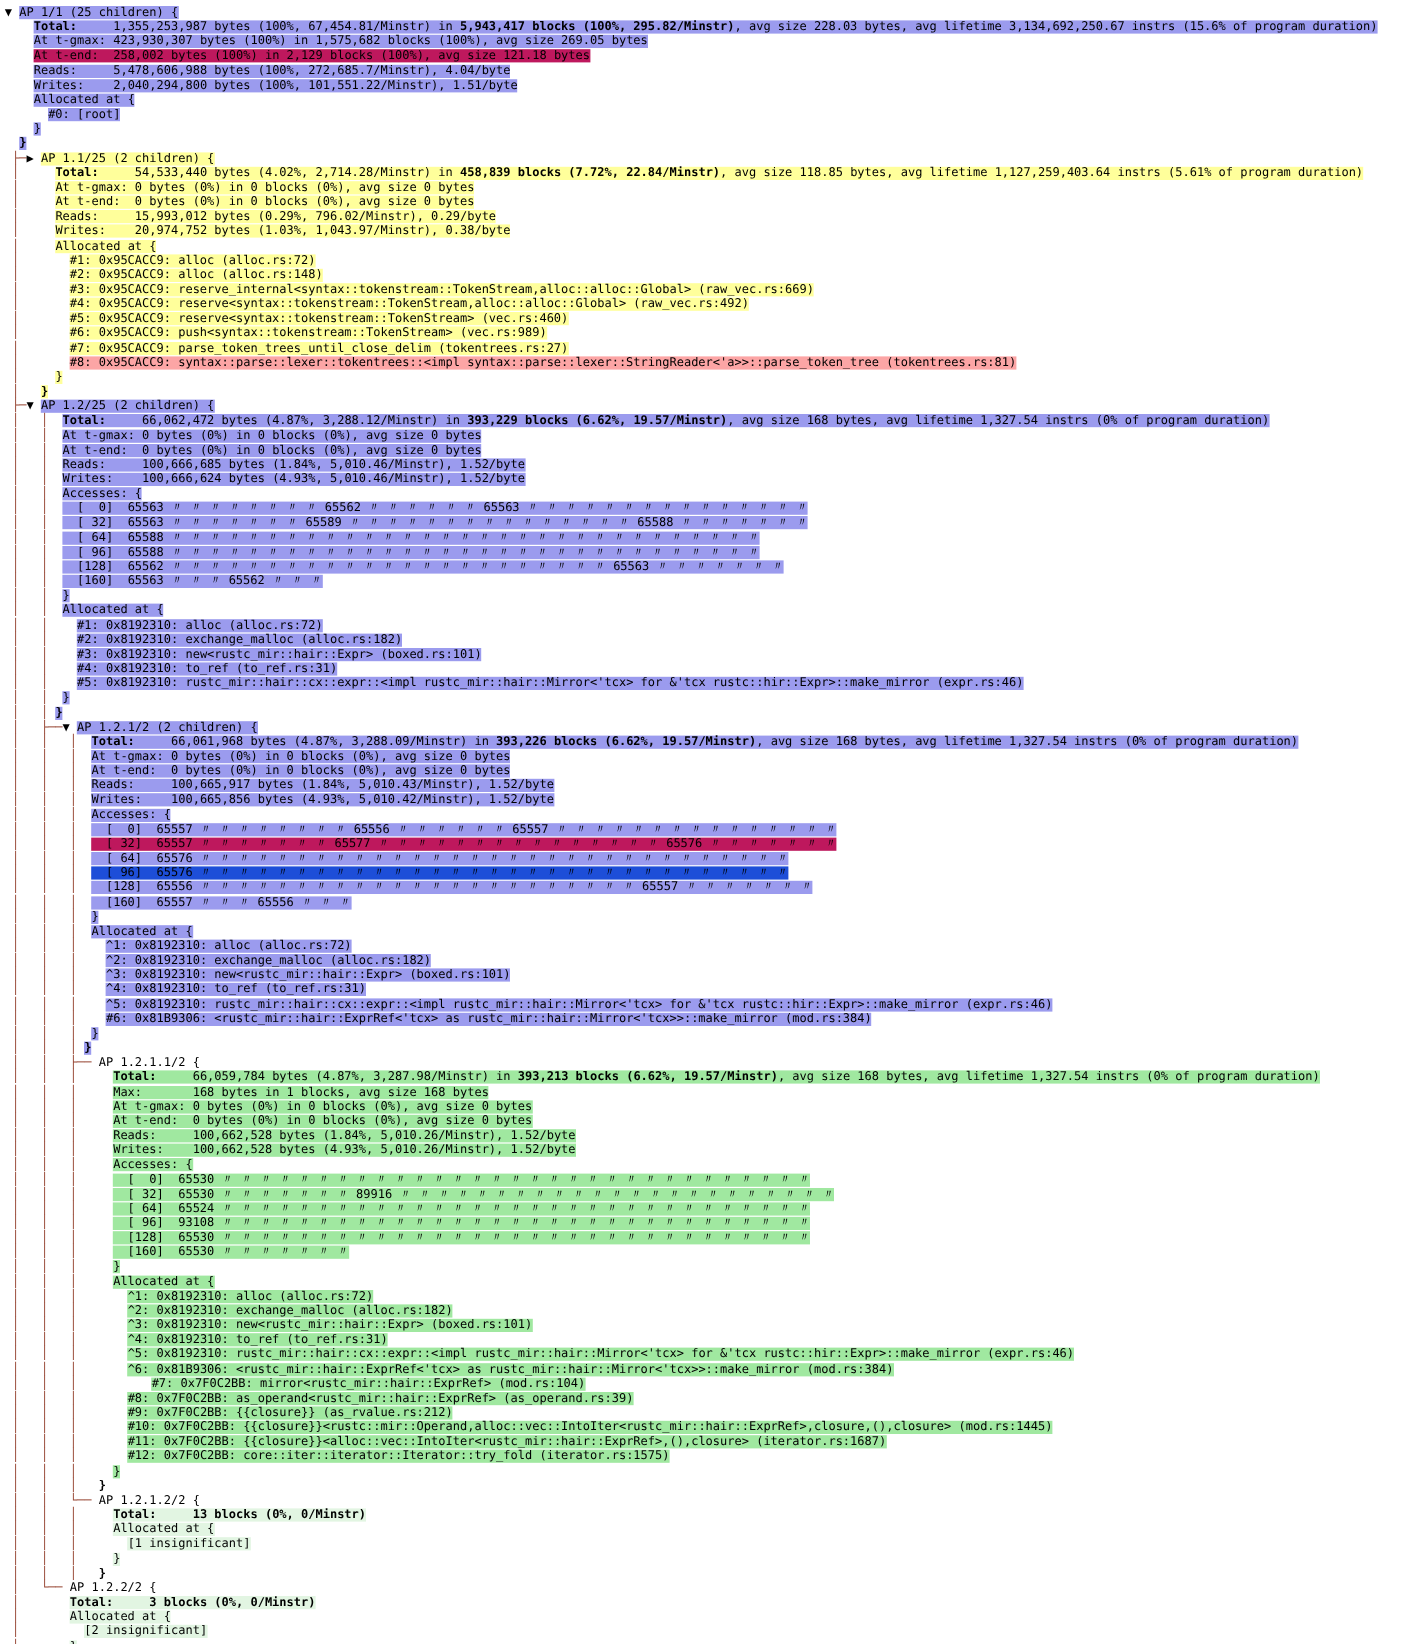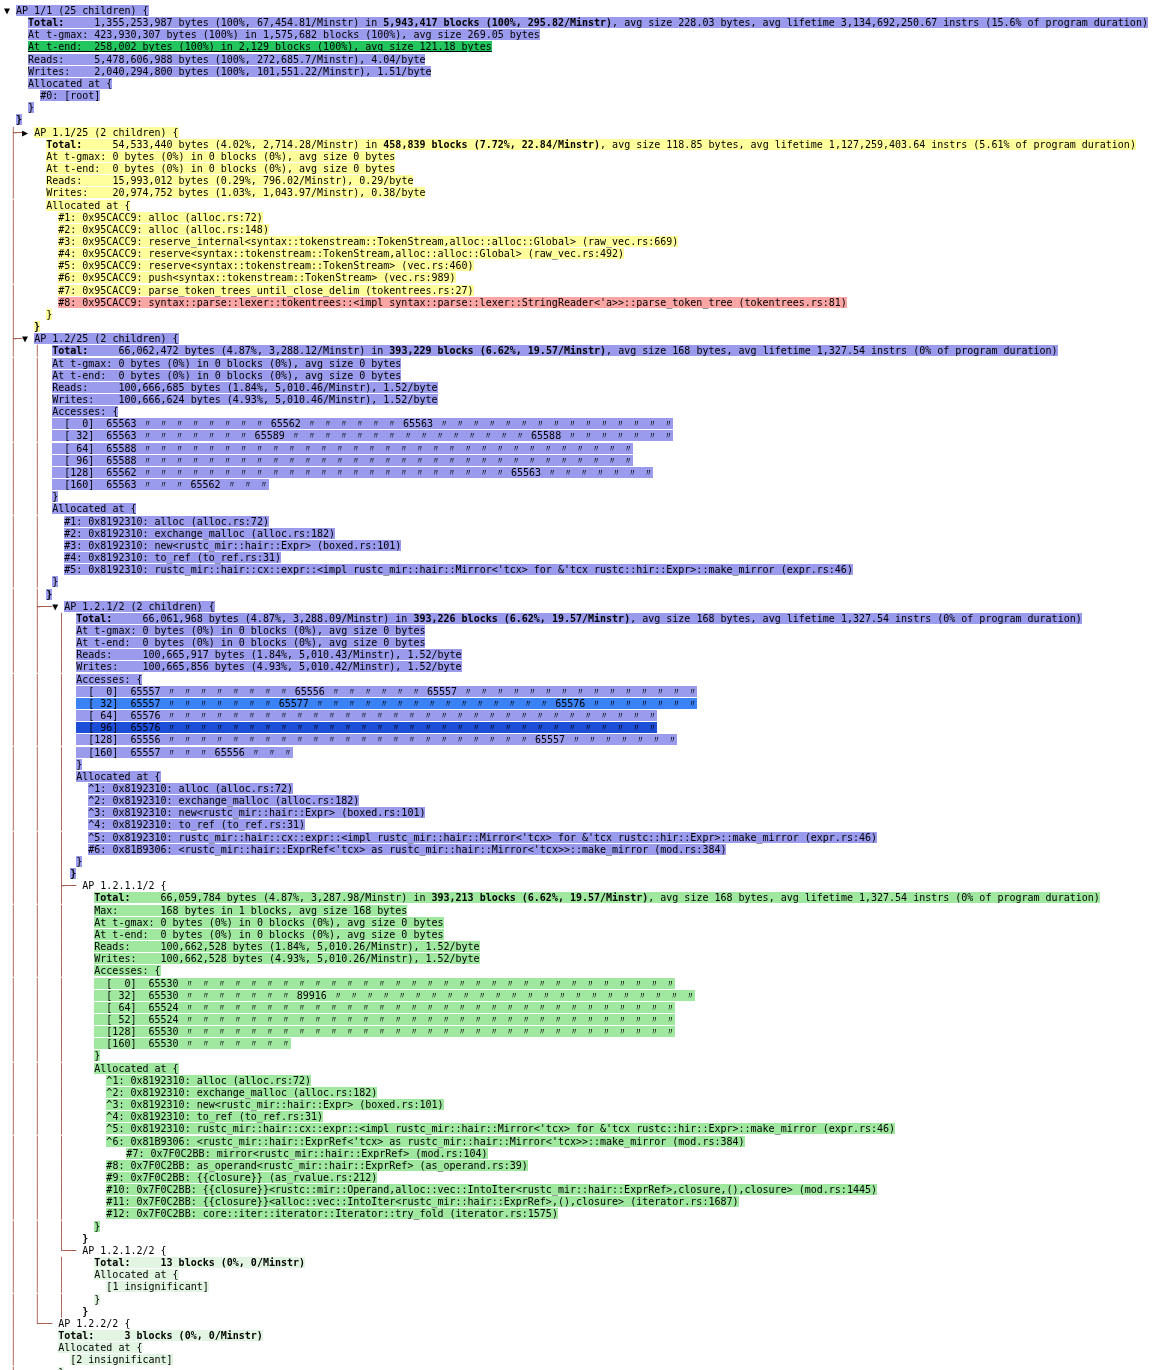--- a/index.html
+++ b/index.html
@@ -15,21 +15,21 @@
   }
   .exp{cursor:pointer;color:#000;}
   .b{font-weight:bold;}
 </style>
 </head>
 <body>
 
 <pre id="tree"><span class="exp">▼</span> <span style="background-color: rgb(155, 155, 238);">AP 1/1 (25 children) {</span>
 <span style="color: rgb(150, 69, 50);">    </span><span style="background-color: rgb(155, 155, 238);"><span class="b">Total:     </span><span>1,355,253,987 bytes (100%, 67,454.81/Minstr) in </span><span class="b">5,943,417 blocks (100%, 295.82/Minstr)</span><span>, avg size 228.03 bytes, avg lifetime 3,134,692,250.67 instrs (15.6% of program duration)</span></span>
 <span style="color: rgb(150, 69, 50);">    </span><span style="background-color: rgb(155, 155, 238);"><span>At t-gmax: </span><span>423,930,307 bytes (100%) in 1,575,682 blocks (100%), avg size 269.05 bytes</span></span>
-<span style="color: rgb(150, 69, 50);">    </span><span style="background-color: #22c55e; text-decoration: underline;"><span>At t-end:  </span><span>258,002 bytes (100%) in 2,129 blocks (100%), avg size 121.18 bytes</span></span>
+<span style="color: rgb(150, 69, 50);">    </span><span style="background-color: #be185d;"><span>At t-end:  </span><span>258,002 bytes (100%) in 2,129 blocks (100%), avg size 121.18 bytes</span></span>
 <span style="color: rgb(150, 69, 50);">    </span><span style="background-color: rgb(155, 155, 238); text-align: right;"><span>Reads:     </span><span>5,478,606,988 bytes (100%, 272,685.7/Minstr), 4.04/byte</span></span>
 <span style="color: rgb(150, 69, 50);">    </span><span style="background-color: rgb(155, 155, 238); margin-top: 36px;"><span>Writes:    </span><span>2,040,294,800 bytes (100%, 101,551.22/Minstr), 1.51/byte</span></span>
 <span style="color: rgb(150, 69, 50);">    </span><span style="background-color: rgb(155, 155, 238);">Allocated at {</span>
 <span style="color: rgb(150, 69, 50);">      </span><span style="background-color: rgb(155, 155, 238);">#0: [root]</span>
 <span style="color: rgb(150, 69, 50);">    </span><span style="background-color: rgb(155, 155, 238);">}</span>
 <span style="color: rgb(150, 69, 50);">  </span><span class="b" style="background-color: rgb(155, 155, 238);">}</span>
 <span style="color: rgb(150, 69, 50);"> ├─</span><span class="exp">▶</span> <span style="background-color: rgb(255, 255, 155);">AP 1.1/25 (2 children) {</span>
 <span style="color: rgb(150, 69, 50);"> │     </span><span style="background-color: rgb(255, 255, 155);"><span class="b">Total:     </span><span>54,533,440 bytes (4.02%, 2,714.28/Minstr) in </span><span class="b">458,839 blocks (7.72%, 22.84/Minstr)</span><span>, avg size 118.85 bytes, avg lifetime 1,127,259,403.64 instrs (5.61% of program duration)</span></span>
 <span style="color: rgb(150, 69, 50);"> │     </span><span style="background-color: rgb(255, 255, 155);"><span>At t-gmax: </span><span>0 bytes (0%) in 0 blocks (0%), avg size 0 bytes</span></span>
 <span style="color: rgb(150, 69, 50);"> │     </span><span style="background-color: rgb(255, 255, 155);"><span>At t-end:  </span><span>0 bytes (0%) in 0 blocks (0%), avg size 0 bytes</span></span>
@@ -69,21 +69,21 @@
 <span style="color: rgb(150, 69, 50);"> │   │  </span><span style="background-color: rgb(155, 155, 238);">}</span>
 <span style="color: rgb(150, 69, 50);"> │   │ </span><span class="b" style="background-color: rgb(155, 155, 238);">}</span>
 <span style="color: rgb(150, 69, 50);"> │   ├──</span><span class="exp">▼</span> <span style="background-color: rgb(155, 155, 238);">AP 1.2.1/2 (2 children) {</span>
 <span style="color: rgb(150, 69, 50);"> │   │   │  </span><span style="background-color: rgb(155, 155, 238);"><span class="b">Total:     </span><span>66,061,968 bytes (4.87%, 3,288.09/Minstr) in </span><span class="b">393,226 blocks (6.62%, 19.57/Minstr)</span><span>, avg size 168 bytes, avg lifetime 1,327.54 instrs (0% of program duration)</span></span>
 <span style="color: rgb(150, 69, 50);"> │   │   │  </span><span style="background-color: rgb(155, 155, 238);"><span>At t-gmax: </span><span>0 bytes (0%) in 0 blocks (0%), avg size 0 bytes</span></span>
 <span style="color: rgb(150, 69, 50);"> │   │   │  </span><span style="background-color: rgb(155, 155, 238);"><span>At t-end:  </span><span>0 bytes (0%) in 0 blocks (0%), avg size 0 bytes</span></span>
 <span style="color: rgb(150, 69, 50);"> │   │   │  </span><span style="background-color: rgb(155, 155, 238);"><span>Reads:     </span><span>100,665,917 bytes (1.84%, 5,010.43/Minstr), 1.52/byte</span></span>
 <span style="color: rgb(150, 69, 50);"> │   │   │  </span><span style="background-color: rgb(155, 155, 238);"><span>Writes:    </span><span>100,665,856 bytes (4.93%, 5,010.42/Minstr), 1.52/byte</span></span>
 <span style="color: rgb(150, 69, 50);"> │   │   │  </span><span style="background-color: rgb(155, 155, 238);">Accesses: {</span>
 <span style="color: rgb(150, 69, 50);"> │   │   │  </span><span style="background-color: rgb(155, 155, 238);">  [  0]  65557 〃 〃 〃 〃 〃 〃 〃 〃 65556 〃 〃 〃 〃 〃 〃 65557 〃 〃 〃 〃 〃 〃 〃 〃 〃 〃 〃 〃 〃 〃 〃</span>
-<span style="color: rgb(150, 69, 50);"> │   │   │  </span><span style="background-color: #3b82f6;">  [ 32]  65557 〃 〃 〃 〃 〃 〃 〃 65577 〃 〃 〃 〃 〃 〃 〃 〃 〃 〃 〃 〃 〃 〃 〃 65576 〃 〃 〃 〃 〃 〃 〃</span>
+<span style="color: rgb(150, 69, 50);"> │   │   │  </span><span style="background-color: #be185d;">  [ 32]  65557 〃 〃 〃 〃 〃 〃 〃 65577 〃 〃 〃 〃 〃 〃 〃 〃 〃 〃 〃 〃 〃 〃 〃 65576 〃 〃 〃 〃 〃 〃 〃</span>
 <span style="color: rgb(150, 69, 50);"> │   │   │  </span><span style="background-color: rgb(155, 155, 238);">  [ 64]  65576 〃 〃 〃 〃 〃 〃 〃 〃 〃 〃 〃 〃 〃 〃 〃 〃 〃 〃 〃 〃 〃 〃 〃 〃 〃 〃 〃 〃 〃 〃 〃</span>
 <span style="color: rgb(150, 69, 50);"> │   │   │  </span><span style="background-color: #1d4ed8;">  [ 96]  65576 〃 〃 〃 〃 〃 〃 〃 〃 〃 〃 〃 〃 〃 〃 〃 〃 〃 〃 〃 〃 〃 〃 〃 〃 〃 〃 〃 〃 〃 〃 〃</span>
 <span style="color: rgb(150, 69, 50);"> │   │   │  </span><span style="background-color: rgb(155, 155, 238);">  [128]  65556 〃 〃 〃 〃 〃 〃 〃 〃 〃 〃 〃 〃 〃 〃 〃 〃 〃 〃 〃 〃 〃 〃 〃 65557 〃 〃 〃 〃 〃 〃 〃</span>
 <span style="color: rgb(150, 69, 50);"> │   │   │  </span><span style="background-color: rgb(155, 155, 238);">  [160]  65557 〃 〃 〃 65556 〃 〃 〃</span>
 <span style="color: rgb(150, 69, 50);"> │   │   │  </span><span style="background-color: rgb(155, 155, 238);">}</span>
 <span style="color: rgb(150, 69, 50);"> │   │   │  </span><span style="background-color: rgb(155, 155, 238);">Allocated at {</span>
 <span style="color: rgb(150, 69, 50);"> │   │   │    </span><span style="background-color: rgb(155, 155, 238);">^1: 0x8192310: alloc (alloc.rs:72)</span>
 <span style="color: rgb(150, 69, 50);"> │   │   │    </span><span style="background-color: rgb(155, 155, 238);">^2: 0x8192310: exchange_malloc (alloc.rs:182)</span>
 <span style="color: rgb(150, 69, 50);"> │   │   │    </span><span style="background-color: rgb(155, 155, 238);">^3: 0x8192310: new&lt;rustc_mir::hair::Expr&gt; (boxed.rs:101)</span>
 <span style="color: rgb(150, 69, 50);"> │   │   │    </span><span style="background-color: rgb(155, 155, 238);">^4: 0x8192310: to_ref (to_ref.rs:31)</span>
@@ -95,21 +95,21 @@
 <span style="color: rgb(150, 69, 50);"> │   │   │     </span><span style="background-color: rgb(160, 232, 160);"><span class="b">Total:     </span><span>66,059,784 bytes (4.87%, 3,287.98/Minstr) in </span><span class="b">393,213 blocks (6.62%, 19.57/Minstr)</span><span>, avg size 168 bytes, avg lifetime 1,327.54 instrs (0% of program duration)</span></span>
 <span style="color: rgb(150, 69, 50);"> │   │   │     </span><span style="background-color: rgb(160, 232, 160);"><span>Max:       </span><span>168 bytes in 1 blocks, avg size 168 bytes</span></span>
 <span style="color: rgb(150, 69, 50);"> │   │   │     </span><span style="background-color: rgb(160, 232, 160);"><span>At t-gmax: </span><span>0 bytes (0%) in 0 blocks (0%), avg size 0 bytes</span></span>
 <span style="color: rgb(150, 69, 50);"> │   │   │     </span><span style="background-color: rgb(160, 232, 160);"><span>At t-end:  </span><span>0 bytes (0%) in 0 blocks (0%), avg size 0 bytes</span></span>
 <span style="color: rgb(150, 69, 50);"> │   │   │     </span><span style="background-color: rgb(160, 232, 160);"><span>Reads:     </span><span>100,662,528 bytes (1.84%, 5,010.26/Minstr), 1.52/byte</span></span>
 <span style="color: rgb(150, 69, 50);"> │   │   │     </span><span style="background-color: rgb(160, 232, 160);"><span>Writes:    </span><span>100,662,528 bytes (4.93%, 5,010.26/Minstr), 1.52/byte</span></span>
 <span style="color: rgb(150, 69, 50);"> │   │   │     </span><span style="background-color: rgb(160, 232, 160);">Accesses: {</span>
 <span style="color: rgb(150, 69, 50);"> │   │   │     </span><span style="background-color: rgb(160, 232, 160);">  [  0]  65530 〃 〃 〃 〃 〃 〃 〃 〃 〃 〃 〃 〃 〃 〃 〃 〃 〃 〃 〃 〃 〃 〃 〃 〃 〃 〃 〃 〃 〃 〃 〃</span>
 <span style="color: rgb(150, 69, 50);"> │   │   │     </span><span style="background-color: rgb(160, 232, 160);">  [ 32]  65530 〃 〃 〃 〃 〃 〃 〃 89916 〃 〃 〃 〃 〃 〃 〃 〃 〃 〃 〃 〃 〃 〃 〃 〃 〃 〃 〃 〃 〃 〃 〃</span>
 <span style="color: rgb(150, 69, 50);"> │   │   │     </span><span style="background-color: rgb(160, 232, 160);">  [ 64]  65524 〃 〃 〃 〃 〃 〃 〃 〃 〃 〃 〃 〃 〃 〃 〃 〃 〃 〃 〃 〃 〃 〃 〃 〃 〃 〃 〃 〃 〃 〃 〃</span>
-<span style="color: rgb(150, 69, 50);"> │   │   │     </span><span style="background-color: rgb(160, 232, 160);">  [ 52]  65524 〃 〃 〃 〃 〃 〃 〃 〃 〃 〃 〃 〃 〃 〃 〃 〃 〃 〃 〃 〃 〃 〃 〃 〃 〃 〃 〃 〃 〃 〃 〃</span>
+<span style="color: rgb(150, 69, 50);"> │   │   │     </span><span style="background-color: rgb(160, 232, 160);">  [ 96]  93108 〃 〃 〃 〃 〃 〃 〃 〃 〃 〃 〃 〃 〃 〃 〃 〃 〃 〃 〃 〃 〃 〃 〃 〃 〃 〃 〃 〃 〃 〃 〃</span>
 <span style="color: rgb(150, 69, 50);"> │   │   │     </span><span style="background-color: rgb(160, 232, 160);">  [128]  65530 〃 〃 〃 〃 〃 〃 〃 〃 〃 〃 〃 〃 〃 〃 〃 〃 〃 〃 〃 〃 〃 〃 〃 〃 〃 〃 〃 〃 〃 〃 〃</span>
 <span style="color: rgb(150, 69, 50);"> │   │   │     </span><span style="background-color: rgb(160, 232, 160);">  [160]  65530 〃 〃 〃 〃 〃 〃 〃</span>
 <span style="color: rgb(150, 69, 50);"> │   │   │     </span><span style="background-color: rgb(160, 232, 160);">}</span>
 <span style="color: rgb(150, 69, 50);"> │   │   │     </span><span style="background-color: rgb(160, 232, 160);">Allocated at {</span>
 <span style="color: rgb(150, 69, 50);"> │   │   │       </span><span style="background-color: rgb(160, 232, 160);">^1: 0x8192310: alloc (alloc.rs:72)</span>
 <span style="color: rgb(150, 69, 50);"> │   │   │       </span><span style="background-color: rgb(160, 232, 160);">^2: 0x8192310: exchange_malloc (alloc.rs:182)</span>
 <span style="color: rgb(150, 69, 50);"> │   │   │       </span><span style="background-color: rgb(160, 232, 160);">^3: 0x8192310: new&lt;rustc_mir::hair::Expr&gt; (boxed.rs:101)</span>
 <span style="color: rgb(150, 69, 50);"> │   │   │       </span><span style="background-color: rgb(160, 232, 160);">^4: 0x8192310: to_ref (to_ref.rs:31)</span>
 <span style="color: rgb(150, 69, 50);"> │   │   │       </span><span style="background-color: rgb(160, 232, 160);">^5: 0x8192310: rustc_mir::hair::cx::expr::&lt;impl rustc_mir::hair::Mirror&lt;'tcx&gt; for &amp;'tcx rustc::hir::Expr&gt;::make_mirror (expr.rs:46)</span>
 <span style="color: rgb(150, 69, 50);"> │   │   │       </span><span style="background-color: rgb(160, 232, 160);">^6: 0x81B9306: &lt;rustc_mir::hair::ExprRef&lt;'tcx&gt; as rustc_mir::hair::Mirror&lt;'tcx&gt;&gt;::make_mirror (mod.rs:384)</span>

